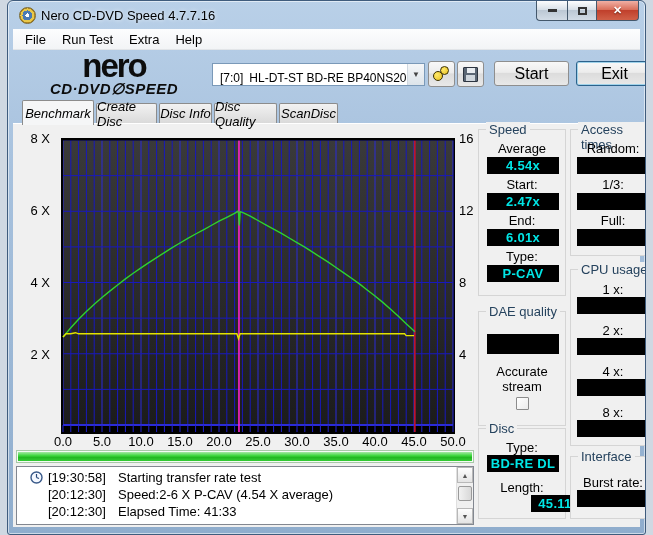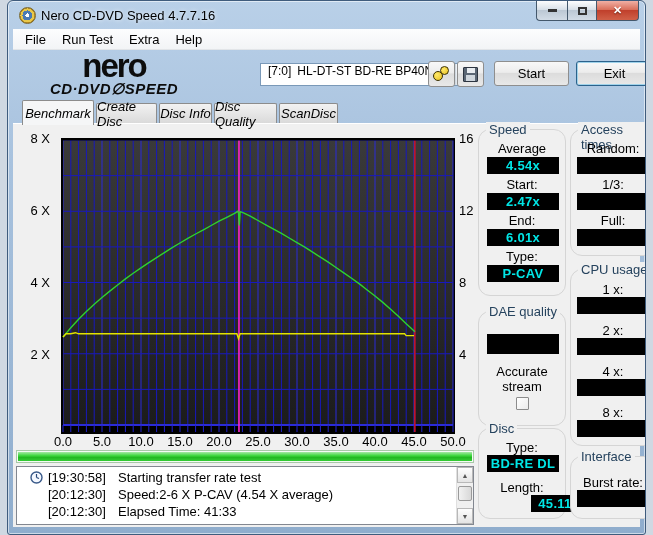--- a/index.html
+++ b/index.html
@@ -24,30 +24,30 @@
   .winbtn .bar{display:block;width:9px;height:3px;background:#333;}
   .winbtn .sq{display:block;width:9px;height:8px;border:2px solid #333;}
   .menubar{position:absolute;left:5px;right:5px;top:28px;height:21px;background:linear-gradient(#fcfdfe,#f2f4f6);
     border-bottom:1px solid #e2e5e8;display:flex;align-items:center;padding-left:4px;}
   .menu-item{font-size:13px;color:#000;padding:2px 8px;cursor:default;}
   
   .logo{position:absolute;left:16px;top:51px;width:180px;color:#0d0d0d;}
   .logo .l1{font-size:33px;font-weight:bold;letter-spacing:-2px;line-height:28px;text-align:center;}
   .logo .l2{font-size:15px;font-weight:bold;font-style:italic;letter-spacing:.5px;text-align:center;}
   .combo{position:absolute;left:204px;top:62px;width:213px;height:23px;background:#fff;border:1px solid #7a99b8;
-    display:flex;align-items:flex-start;font-size:12px;color:#000;margin-left:48px;}
+    display:flex;align-items:flex-end;font-size:12px;color:#000;}
   .combo .bus{padding:0 6px 0 7px;}
   .combo .model{flex:1;white-space:nowrap;overflow:hidden;}
   .combo .dd{width:17px;height:21px;display:flex;align-items:center;justify-content:center;font-size:8px;color:#444;
     border-left:1px solid #d0d8e0;background:linear-gradient(#f4f6f8,#dde4ea);}
   .tbtn{position:absolute;top:60px;height:26px;border:1px solid #8e8e8e;border-radius:3px;
     background:linear-gradient(180deg,#f8f8f8,#ececec 45%,#dcdcdc 50%,#e8e8e8);display:flex;align-items:center;justify-content:center;}
   .tbtn.small1{left:420px;width:27px;}
   .tbtn.small2{left:449px;width:27px;}
-  .btn-text{font-size:13px;color:#000;}
+  .btn-text{font-size:16px;color:#000;}
   .tbtn.start{left:486px;top:60px;width:75px;height:25px;}
   .tbtn.exit{left:568px;top:60px;width:77px;height:25px;border:1px solid #2c628b;
     box-shadow:0 0 0 1px #9fd2ea inset;}
   
   .gears-ic{position:relative;width:18px;height:16px;}
   .gears-ic i{position:absolute;border-radius:50%;border:1.5px solid #3a3000;background:radial-gradient(circle at 35% 35%,#ffe96a,#e8c020);}
   .gears-ic i.g1{left:0;top:5px;width:10px;height:10px;}
   .gears-ic i.g2{left:7px;top:0;width:9px;height:9px;}
   .floppy-ic{width:15px;height:15px;background:#5a6674;border:1px solid #2c3440;border-radius:1px;position:relative;}
   .floppy-ic::before{content:"";position:absolute;left:3px;top:0;width:8px;height:5px;background:#e8ecf0;}
@@ -72,21 +72,21 @@
   .log-line{position:relative;height:17px;font-size:13px;color:#000;}
   .log-time{position:absolute;left:22px;top:1px;}
   .log-msg{position:absolute;left:92px;top:1px;white-space:nowrap;}
   .clock-ic{position:absolute;left:4px;top:2px;width:13px;height:13px;}
   .scrollbar{position:absolute;right:0;top:0;width:17px;height:100%;background:#f0f0f0;border-left:1px solid #e0e0e0;}
   .sb-btn{position:absolute;left:0;width:16px;height:16px;background:linear-gradient(#fdfdfd,#e4e4e4);border:1px solid #b8b8b8;
     display:flex;align-items:center;justify-content:center;font-size:7px;color:#555;}
   .sb-up{top:0;} .sb-down{bottom:0;}
   .sb-thumb{position:absolute;left:1px;top:19px;width:14px;height:15px;background:linear-gradient(90deg,#f2f2f2,#d8d8d8);border:1px solid #9a9a9a;border-radius:2px;}
   
-  .group{position:absolute;border:1px solid #d5d5d5;border-radius:12px;background:#f0f0f0;}
+  .group{position:absolute;border:1px solid #d5d5d5;border-radius:0;background:#f0f0f0;}
   .group .gtitle{position:absolute;top:-8px;left:7px;background:#f0f0f0;padding:0 3px;font-size:13px;color:#26435e;}
   .glabel{position:absolute;left:0;width:100%;text-align:center;font-size:13px;color:#000;}
   .vbox{position:absolute;height:17px;background:#000;color:#00e6e6;font-size:13px;font-weight:bold;
     display:flex;align-items:center;justify-content:center;letter-spacing:.3px;}
   .colA .vbox{left:8px;width:72px;}
   .colB .vbox{left:6px;width:74px;}
   .checkbox{position:absolute;left:37px;width:13px;height:13px;background:linear-gradient(135deg,#fff,#ececec);
     border:1px solid #8c8c8c;border-radius:1px;}
 </style>
 </head>

